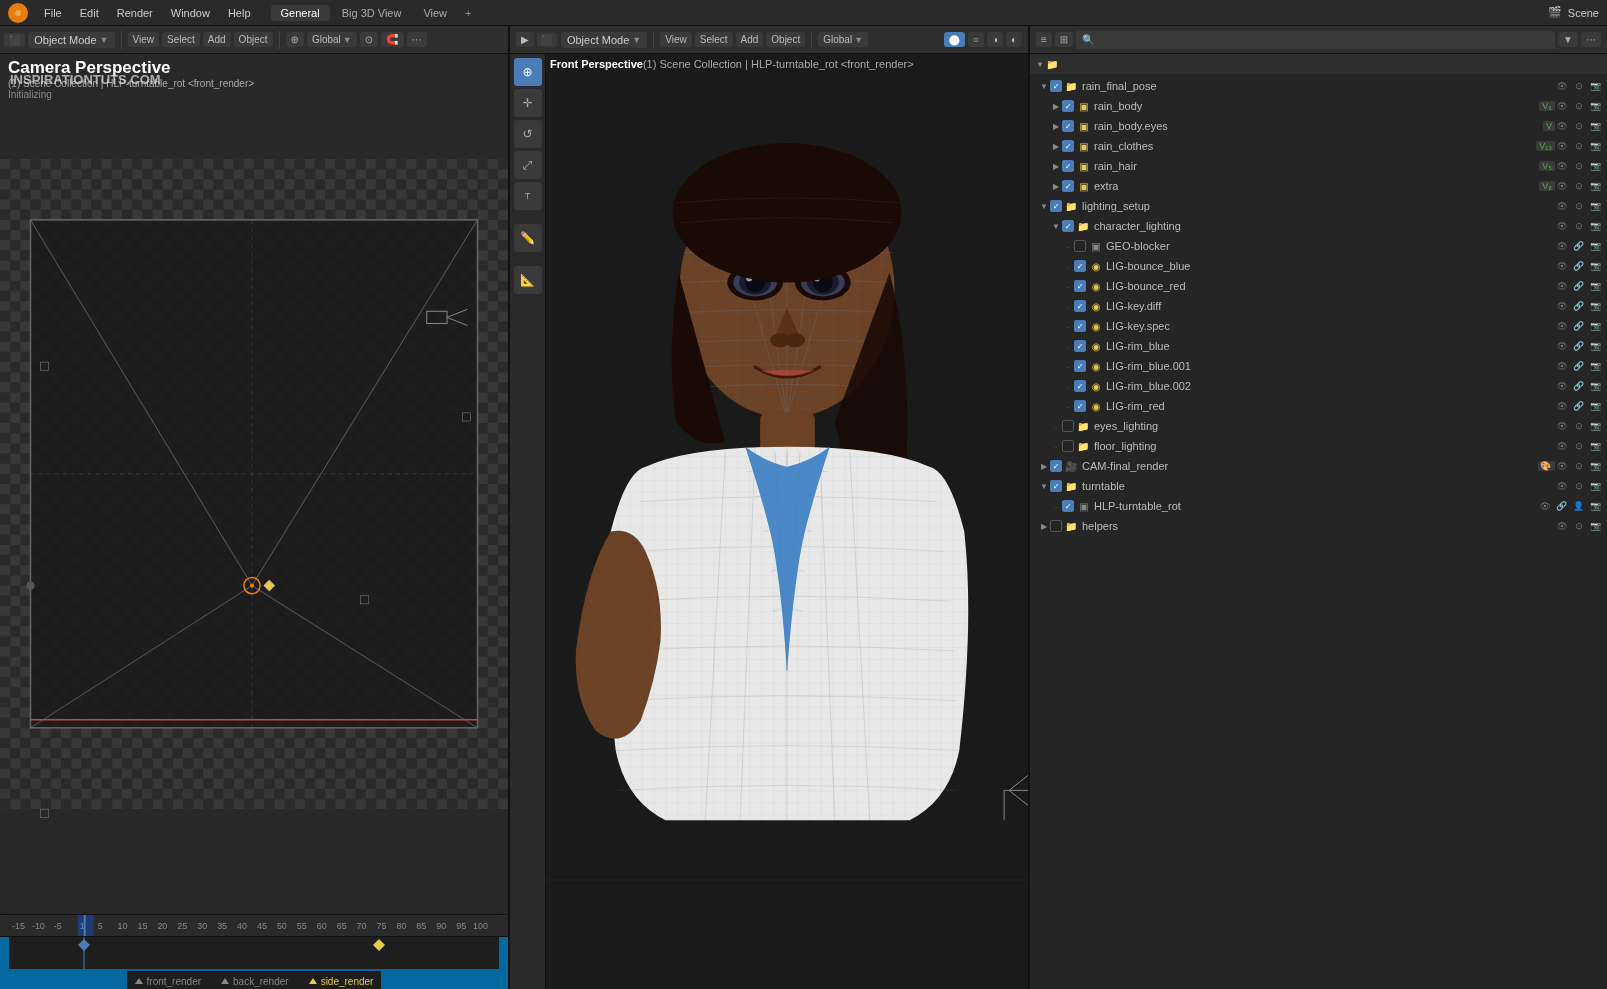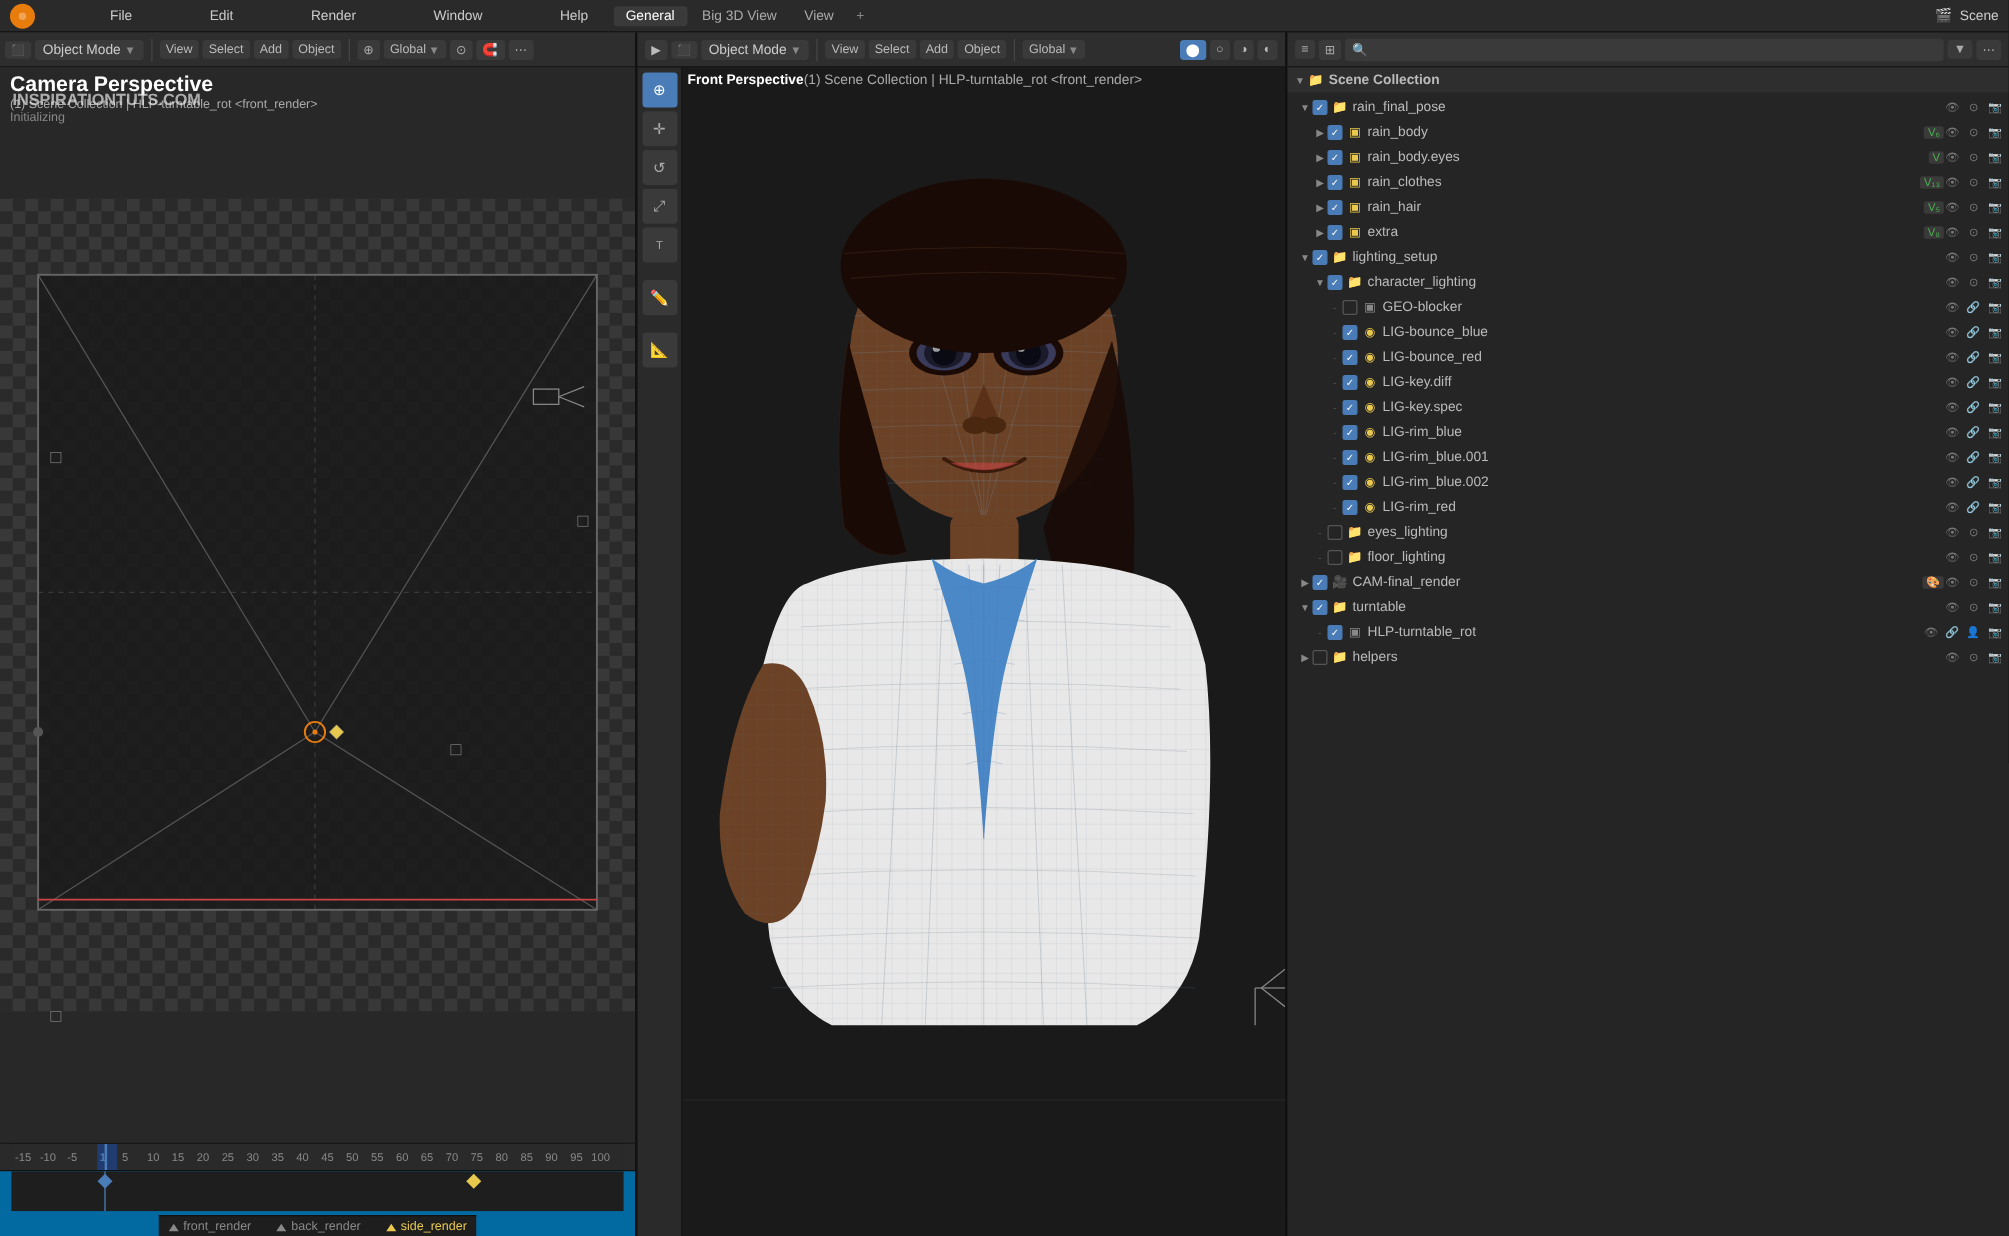--- a/index.html
+++ b/index.html
@@ -33,21 +33,20 @@
       display: flex;
       align-items: center;
       justify-content: center;
       flex-shrink: 0;
     }
     .menu-item {
       padding: 2px 8px;
       cursor: pointer;
       border-radius: 3px;
       color: #ccc;
-      margin-left: 44px;
     }
     .menu-workspace-tabs {
       display: flex;
       align-items: center;
       gap: 2px;
       margin-left: 10px;
     }
     .workspace-tab {
       padding: 2px 10px;
       border-radius: 3px;
@@ -783,21 +782,20 @@
       <div class="search-bar">
         <span style="color:#666;font-size:10px;">🔍</span>
       </div>
       <div class="toolbar-btn" style="color:#aaa;">▼</div>
       <div class="toolbar-btn" style="color:#aaa;">⋯</div>
     </div>
 
     <div class="outliner-item" style="background:#2e2e2e;font-weight:bold;">
       <span class="outliner-arrow">▼</span>
       <span class="outliner-icon">📁</span>
-      <span class="outliner-name">Scene Collection</span>
     </div>
 
     <div class="outliner-tree">
 
       <div class="outliner-item">
         <span class="outliner-indent" style="width:4px;"></span>
         <span class="outliner-arrow">▼</span>
         <div class="checkbox checked">✓</div>
         <span class="outliner-icon">📁</span>
         <span class="outliner-name">rain_final_pose</span>

